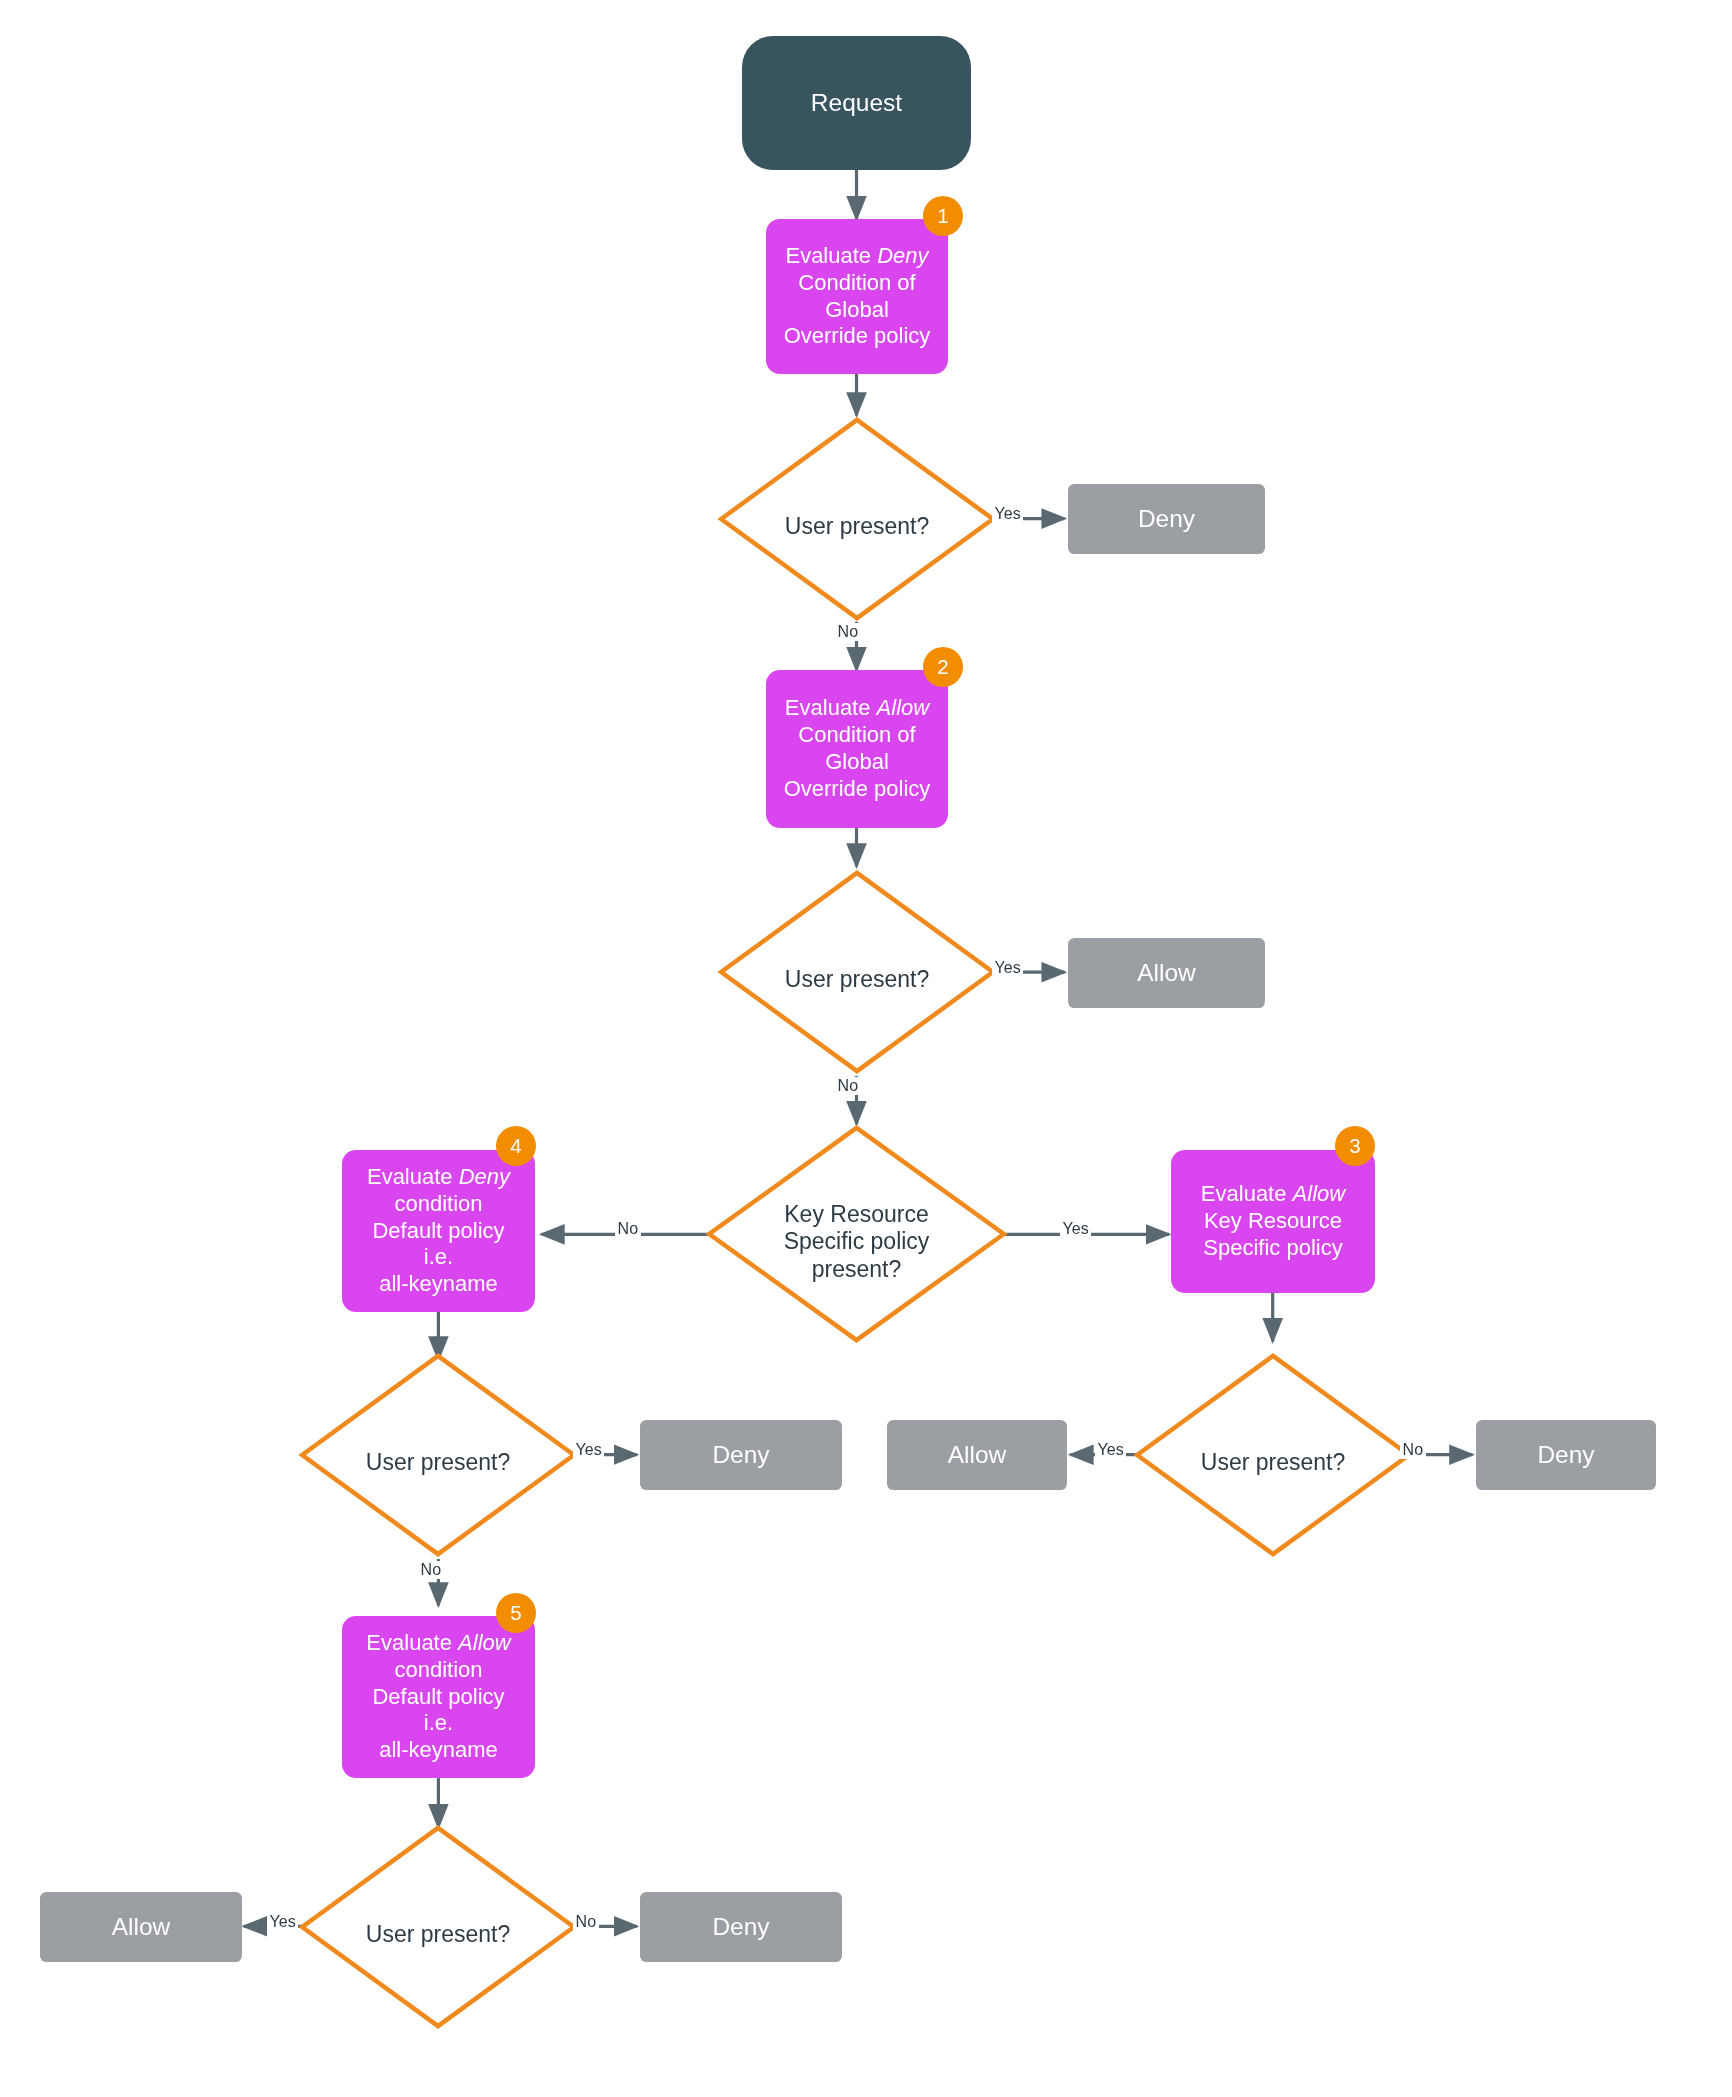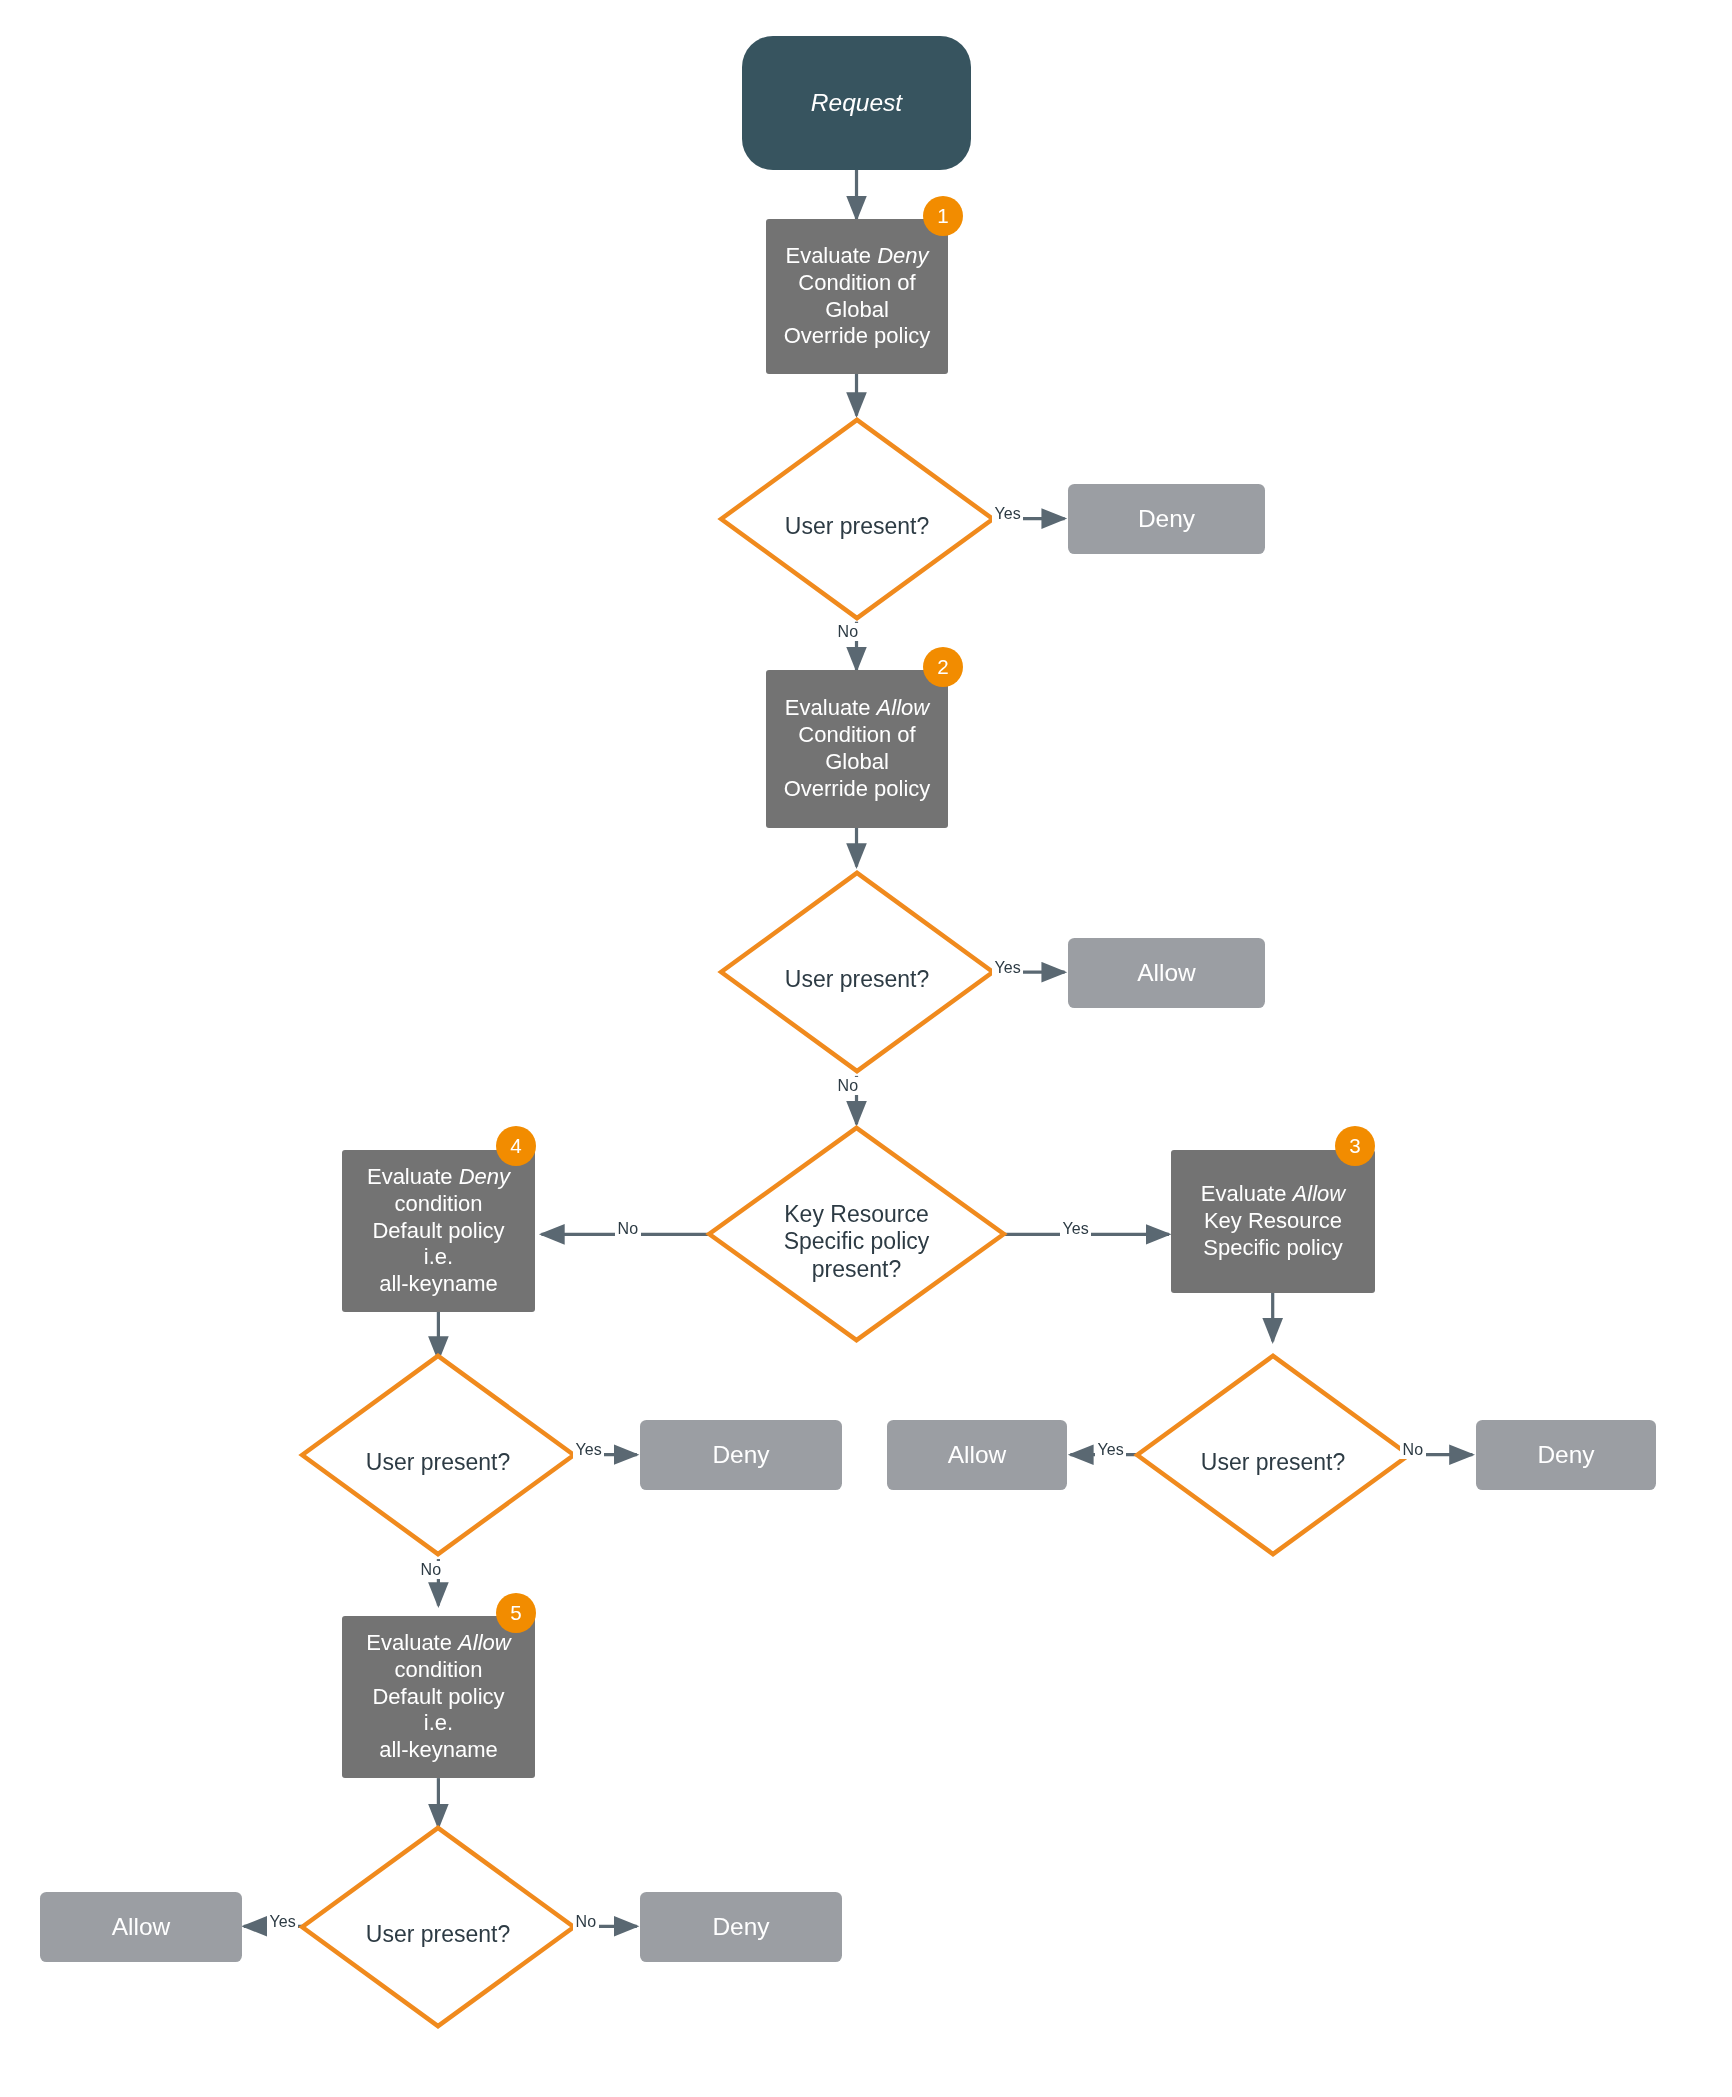--- a/index.html
+++ b/index.html
@@ -34,22 +34,22 @@
     text-align: center;
     color: #ffffff;
     line-height: 1.22;
   }
   .start-node {
     background: #37545f;
     border-radius: 31px;
     font-size: 24.5px;
   }
   .process-node {
-    background: #737373;
-    border-radius: 3px;
+    background: #d946ef;
+    border-radius: 14px;
     font-size: 22px;
     padding: 5.2px 6.4px;
   }
   .process-node .em {
     font-style: italic;
   }
   .terminal-node {
     background: #9b9ea3;
     border-radius: 6.4px;
     font-size: 24.5px;
@@ -141,21 +141,21 @@
       <path d="M680,2420 L680,2492"></path>
 
       <path d="M680,2760 L680,2836"></path>
 
       <path d="M548,2990 L378,2990"></path>
 
       <path d="M812,2990 L988,2990"></path>
     </g>
   </svg>
 
-  <div class="node start-node" style="left:742px; top:36px; width:229px; height:134px;font-style:italic;">
+  <div class="node start-node" style="left:742px; top:36px; width:229px; height:134px;">
     <span>Request</span>
   </div>
 
   <div class="node process-node" style="left:766px; top:219px; width:182px; height:155px;">
     <div>
       <span>Evaluate </span><span class="em">Deny</span><br>
       <span>Condition of</span><br>
       <span>Global</span><br>
       <span>Override policy</span>
     </div>

